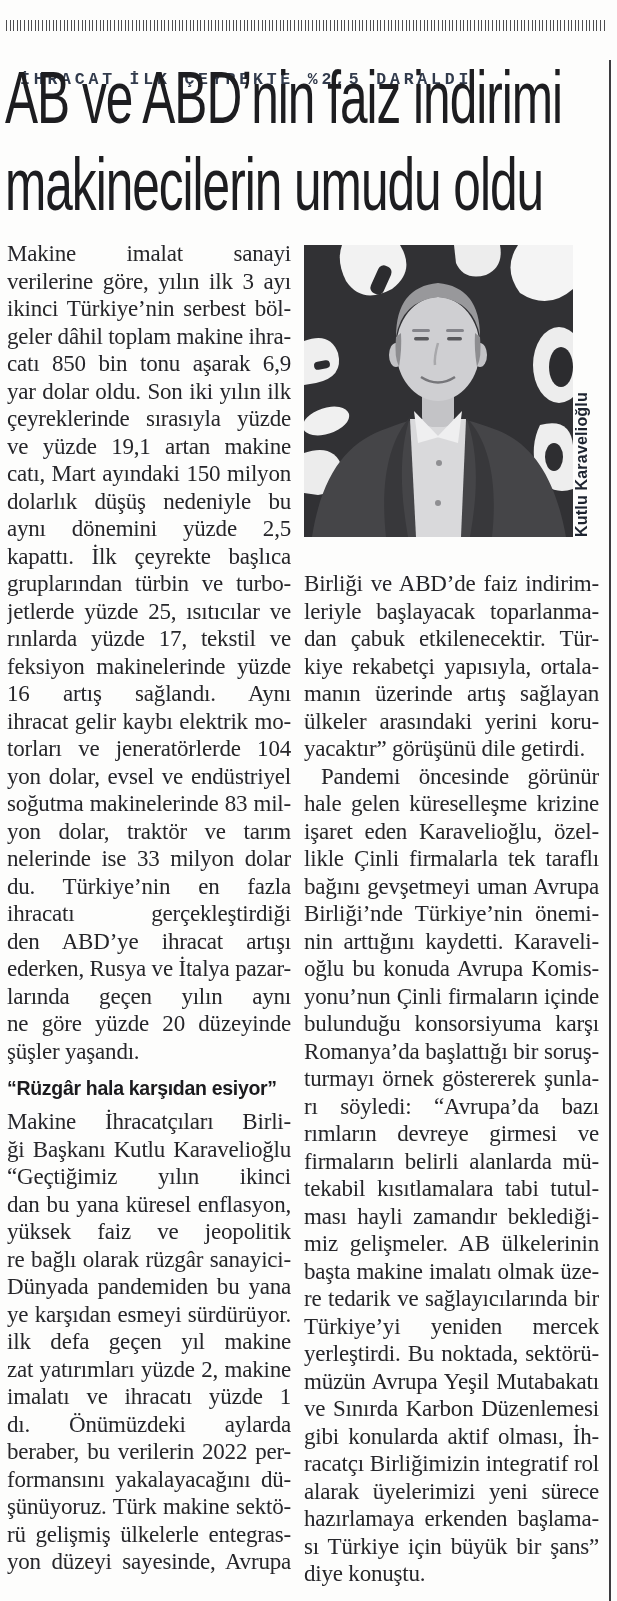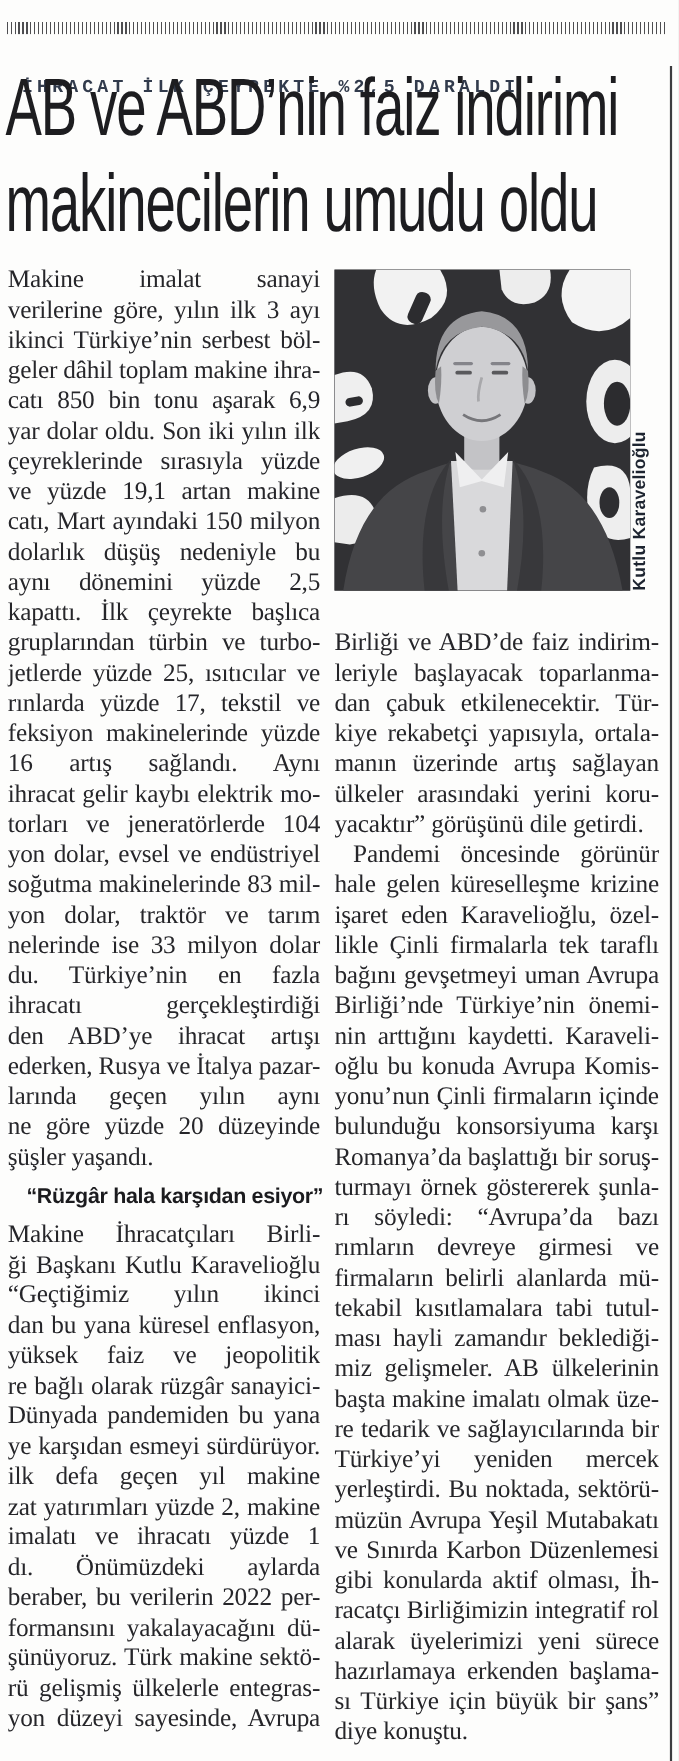--- a/index.html
+++ b/index.html
@@ -34,21 +34,21 @@
     white-space:nowrap;
   }
   .textblock{position:absolute;font-size:23px;letter-spacing:-0.2px;}
   .line{
     height:27.5px;line-height:27.5px;
     text-align:justify;overflow:hidden;white-space:nowrap;
   }
   .line.jl{text-align-last:justify;white-space:normal;}
   .line.indent{text-indent:17px;}
   .subhead{
-    position:absolute;left:24px;top:1077px;margin:0;
+    position:absolute;left:7px;top:1077px;margin:0;
     font-family:"Liberation Sans", sans-serif;
     font-weight:bold;font-size:19.5px;letter-spacing:-0.3px;
     color:#1b1b1e;white-space:nowrap;
   }
   .photo{
     position:absolute;left:304px;top:245px;width:269px;height:292px;
     margin:0;overflow:hidden;background:#333335;
   }
   .photo svg{display:block;}
   .caption{

